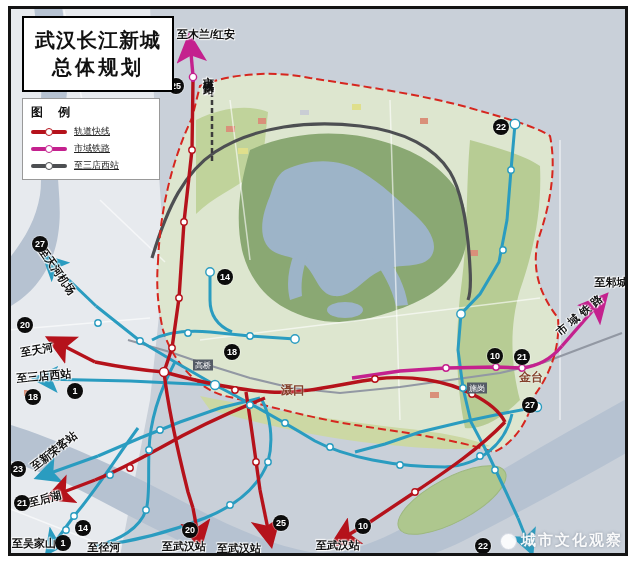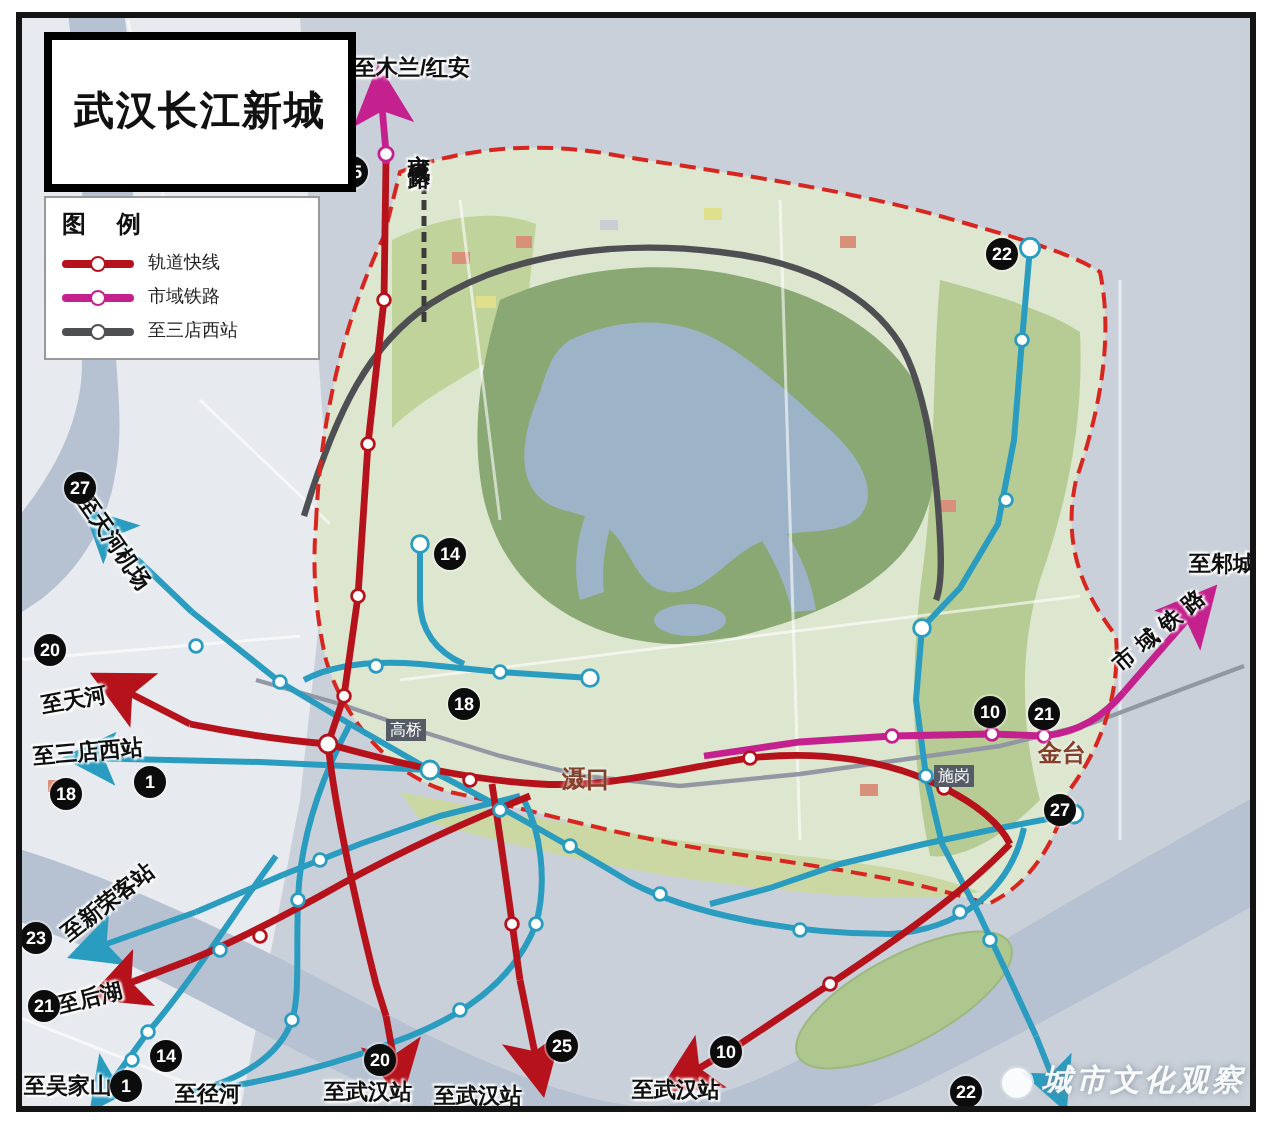--- a/index.html
+++ b/index.html
@@ -7,44 +7,44 @@
          font-family:"Liberation Sans","DejaVu Sans",sans-serif;}
   .map-svg{position:absolute;left:0;top:0;}
   .frame{position:absolute;left:8px;top:6px;width:614px;height:544px;border:3px solid #141414;pointer-events:none;z-index:30;}
   .mask{position:absolute;background:#fff;z-index:25;}
   .mask.top{left:0;top:0;width:636px;height:6px;}
   .mask.bottom{left:0;top:556px;width:636px;height:10px;}
   .mask.left{left:0;top:0;width:8px;height:566px;}
   .mask.right{left:628px;top:0;width:8px;height:566px;}
 
   .title-box{position:absolute;left:22px;top:16px;width:148px;height:72px;background:#fff;
-             border:4px solid #000000;z-index:20;display:flex;flex-direction:column;align-items:center;justify-content:center;}
+             border:2px solid #000000;z-index:20;display:flex;flex-direction:column;align-items:center;justify-content:center;}
   .title-box .t1{font-size:20px;font-weight:bold;color:#111;letter-spacing:1px;line-height:1.35;}
   .title-box .t2{font-size:20px;font-weight:bold;color:#111;letter-spacing:3px;line-height:1.35;}
 
   .legend-box{position:absolute;left:22px;top:98px;width:138px;background:#fff;border:1px solid #999;
               z-index:20;padding:5px 8px 7px 8px;box-sizing:border-box;}
   .legend-box h3{margin:0 0 4px 0;font-size:12px;letter-spacing:6px;color:#111;}
   .lg-item{display:flex;align-items:center;margin-top:4px;}
   .lg-swatch{position:relative;width:36px;height:4px;border-radius:2px;flex:0 0 36px;}
   .lg-swatch span{position:absolute;left:14px;top:-2px;width:6px;height:6px;border-radius:50%;background:#fff;border:1px solid #333;}
-  .lg-label{font-size:9px;color:#222;margin-left:7px;white-space:nowrap;}
+  .lg-label{font-size:9px;color:#222;margin-left:7px;white-space:nowrap;text-decoration:underline;}
 
   .badge{position:absolute;width:16px;height:16px;border-radius:50%;background:#0c0c0c;color:#fff;
          font-size:9px;font-weight:bold;display:flex;align-items:center;justify-content:center;
          z-index:18;transform:translate(-50%,-50%);box-shadow:0 0 0 1px rgba(255,255,255,.35);text-align:right;}
   .maplabel{position:absolute;z-index:17;white-space:nowrap;transform-origin:center;}
   .maplabel.dest{font-size:11px;font-weight:bold;color:#101010;
        text-shadow:0 0 2px #fff,0 0 2px #fff,1px 1px 1px #fff,-1px -1px 1px #fff;}
   .maplabel.sp{letter-spacing:4px;}
   .maplabel.vert{writing-mode:vertical-rl;letter-spacing:2px;}
   .maplabel.tag{font-size:8px;color:#fff;background:#555c66;padding:0 2px;line-height:11px;}
   .maplabel.town{font-size:12px;font-weight:bold;color:#83402a;text-shadow:0 0 2px #fff;}
 
-  .watermark{position:absolute;left:500px;top:531px;z-index:22;display:flex;align-items:flex-end;font-style:italic;}
+  .watermark{position:absolute;left:500px;top:531px;z-index:22;display:flex;align-items:flex-end;}
   .wm-logo{width:17px;height:17px;border-radius:50%;background:rgba(255,255,255,.9);margin-right:4px;
            border:1px solid rgba(210,215,225,.9);box-sizing:border-box;}
   .wm-text{font-size:15px;font-weight:bold;color:rgba(255,255,255,.93);letter-spacing:2px;
            text-shadow:0 0 3px rgba(120,130,145,.8);}
 </style>
 </head>
 <body>
 
 <div class="stage">
 
@@ -199,20 +199,21 @@
   </svg>
 
   <div class="mask top"></div>
   <div class="mask bottom"></div>
   <div class="mask left"></div>
   <div class="mask right"></div>
   <div class="frame"></div>
 
   <div class="title-box">
     <div class="t1">武汉长江新城</div>
+    <div class="t2">总体规划</div>
   </div>
 
   <div class="legend-box">
     <h3>图 例</h3>
     <div class="lg-item">
       <div class="lg-swatch" style="background: rgb(181, 18, 27);">
           <span style="border-color: rgb(181, 18, 27);"></span>
         </div>
       <div class="lg-label">轨道快线</div>
     </div>

